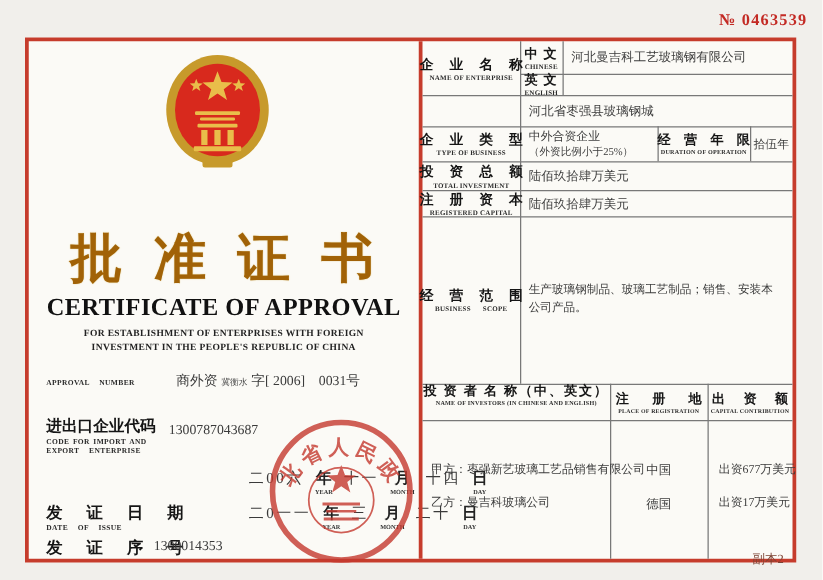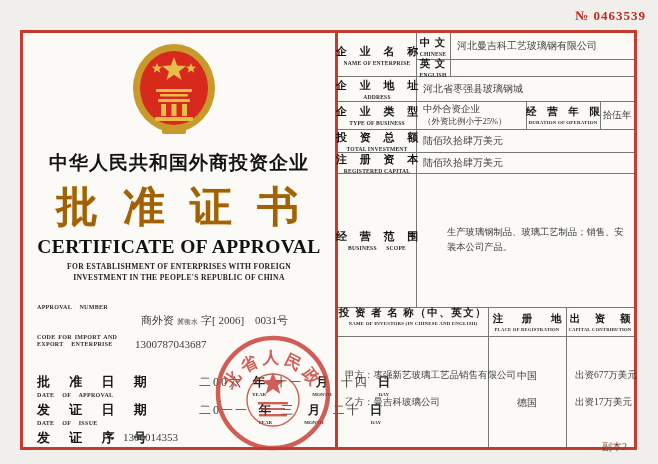--- a/index.html
+++ b/index.html
@@ -31,21 +31,21 @@
   .rtable{position:absolute;left:312px;top:0;width:299px;height:414px;box-sizing:border-box;border-left:3px solid #c63c2c;}
   .hline{position:absolute;height:1px;background:#787878;}
   .vline{position:absolute;width:1px;background:#787878;}
   .cell{position:absolute;display:flex;flex-direction:column;justify-content:center;box-sizing:border-box;}
   .c-center{align-items:center;text-align:center;}
   .c-left{align-items:flex-start;padding-left:7px;}
   .tl-cn{font-size:11px;font-weight:bold;color:#151515;letter-spacing:7px;white-space:nowrap;text-indent:7px;}
   .tl-cn2{font-size:10.5px;font-weight:bold;color:#151515;letter-spacing:1px;white-space:nowrap;}
   .tl-en{font-size:5.6px;font-weight:bold;color:#2c2c2c;letter-spacing:.2px;white-space:nowrap;margin-top:1px;text-indent:0;}
   .tv{font-size:10px;color:#3c3c3c;white-space:nowrap;}
-  .tv-wrap{font-size:9.3px;color:#3c3c3c;line-height:1.6;white-space:normal;margin-left:24px;}
+  .tv-wrap{font-size:9.3px;color:#3c3c3c;line-height:1.6;white-space:normal;}
   .inv-row{position:absolute;height:16px;}
 </style>
 </head>
 <body>
 
 <div class="page">
 
   <div class="serial-no">№ 0463539</div>
 
   <div class="cert">
@@ -63,43 +63,39 @@
           <rect x="32" y="53" width="28" height="2.4" rx="1"></rect>
           <rect x="30" y="58" width="32" height="3" rx="1"></rect>
           <rect x="33" y="63" width="5" height="12"></rect>
           <rect x="43.5" y="63" width="5" height="12"></rect>
           <rect x="54" y="63" width="5" height="12"></rect>
           <rect x="27" y="76" width="38" height="4" rx="1"></rect>
         </g>
         <rect x="34" y="86" width="24" height="7" rx="2" fill="#c79a2b"></rect>
       </svg>
 
-      <div class="abs title-cn">中华人民共和国外商投资企业</div>
       <div class="abs cert-title">批准证书</div>
       <div class="abs title-en">CERTIFICATE OF APPROVAL</div>
       <div class="abs sub-en" style="top:229px">FOR ESTABLISHMENT OF ENTERPRISES WITH FOREIGN</div>
       <div class="abs sub-en" style="top:240px">INVESTMENT IN THE PEOPLE'S REPUBLIC OF CHINA</div>
 
       <div class="abs" style="left:14px;top:270px">
         <div class="fld-en">APPROVAL NUMBER</div>
       </div>
-      <div class="abs fld-val" style="left:118px;top:280px">
+      <div class="abs fld-val" style="left:118px;top:264px">
         <span>商外资</span><span class="vsmall">冀衡水</span><span>字[ 2006]　0031号</span>
       </div>
 
       <div class="abs" style="left:14px;top:300px">
+        <div class="fld-cn" style="font-size:12.5px">进出口企业代码</div>
         <div class="fld-en" style="word-spacing:1px">CODE FOR IMPORT AND</div>
         <div class="fld-en" style="word-spacing:6px">EXPORT ENTERPRISE</div>
       </div>
       <div class="abs fld-val" style="left:112px;top:305px">1300787043687</div>
 
-      <div class="abs" style="left:14px;top:340px">
-        <div class="fld-cn ls4">批 准 日 期</div>
-        <div class="fld-en">DATE OF APPROVAL</div>
-      </div>
       <div class="abs date-val" style="left:176px;top:341px">
         <span class="dnum">二00六</span>
         <span class="dunit">
             <b>年</b>
             <i>YEAR</i>
           </span>
         <span class="dnum">十一</span>
         <span class="dunit">
             <b>月</b>
             <i>MONTH</i>
@@ -168,24 +164,20 @@
         <div class="tv">河北曼吉科工艺玻璃钢有限公司</div>
       </div>
       <div class="cell c-center" style="left:78px;top:26px;width:34px;height:17px">
         <div class="tl-cn2">英 文</div>
         <div class="tl-en">ENGLISH</div>
       </div>
       <div class="cell c-left" style="left:112px;top:26px;width:184px;height:17px">
         <div class="tv"></div>
       </div>
 
-      <div class="cell c-center" style="left:0;top:43px;width:78px;height:25px">
-        <div class="tl-cn" style="letter-spacing:5px;text-indent:5px">企 业 地 址</div>
-        <div class="tl-en">ADDRESS</div>
-      </div>
       <div class="cell c-left" style="left:78px;top:43px;width:218px;height:25px">
         <div class="tv">河北省枣强县玻璃钢城</div>
       </div>
 
       <div class="cell c-center" style="left:0;top:68px;width:78px;height:28px">
         <div class="tl-cn" style="letter-spacing:5px;text-indent:5px">企 业 类 型</div>
         <div class="tl-en">TYPE OF BUSINESS</div>
       </div>
       <div class="cell c-left" style="left:78px;top:68px;width:110px;height:28px">
         <div class="tv" style="font-size:9.5px">中外合资企业</div>

